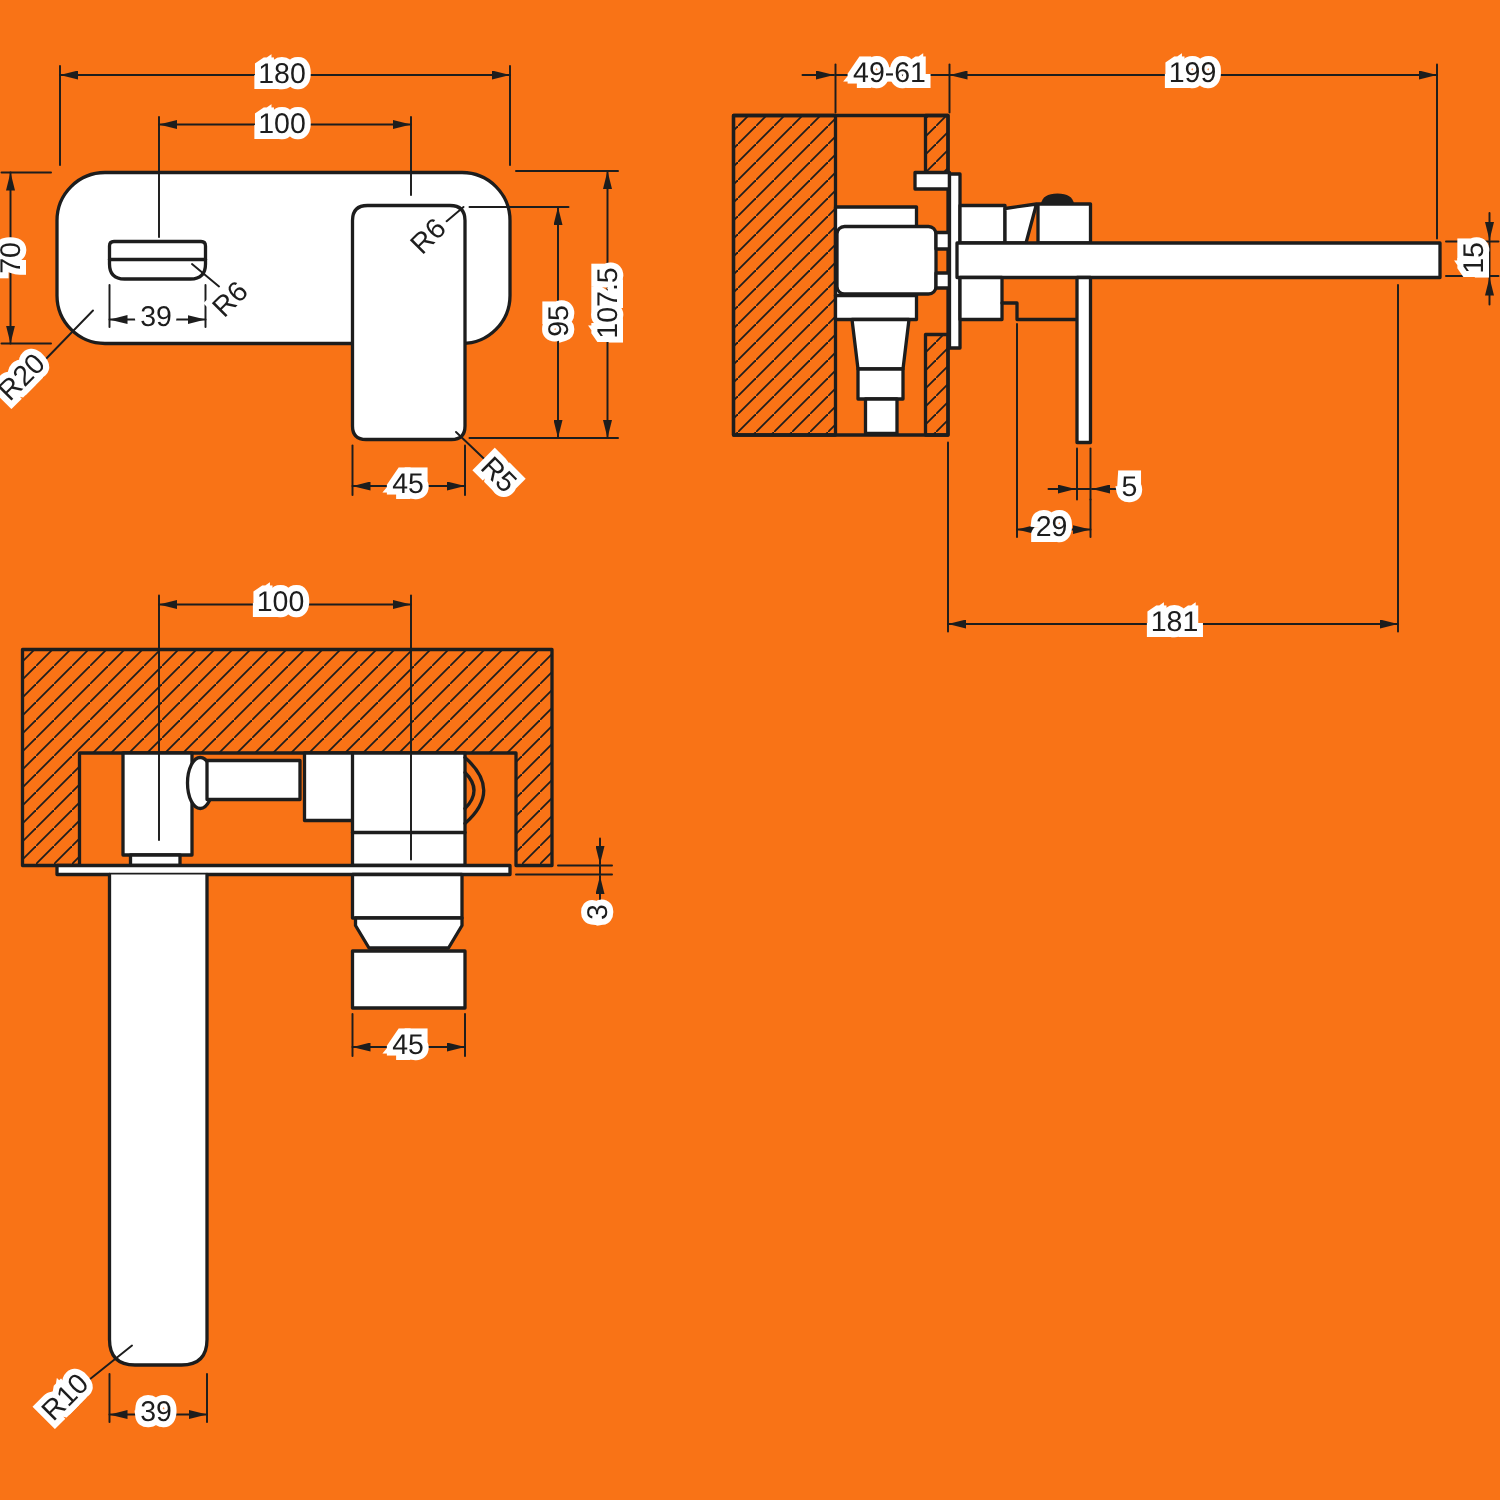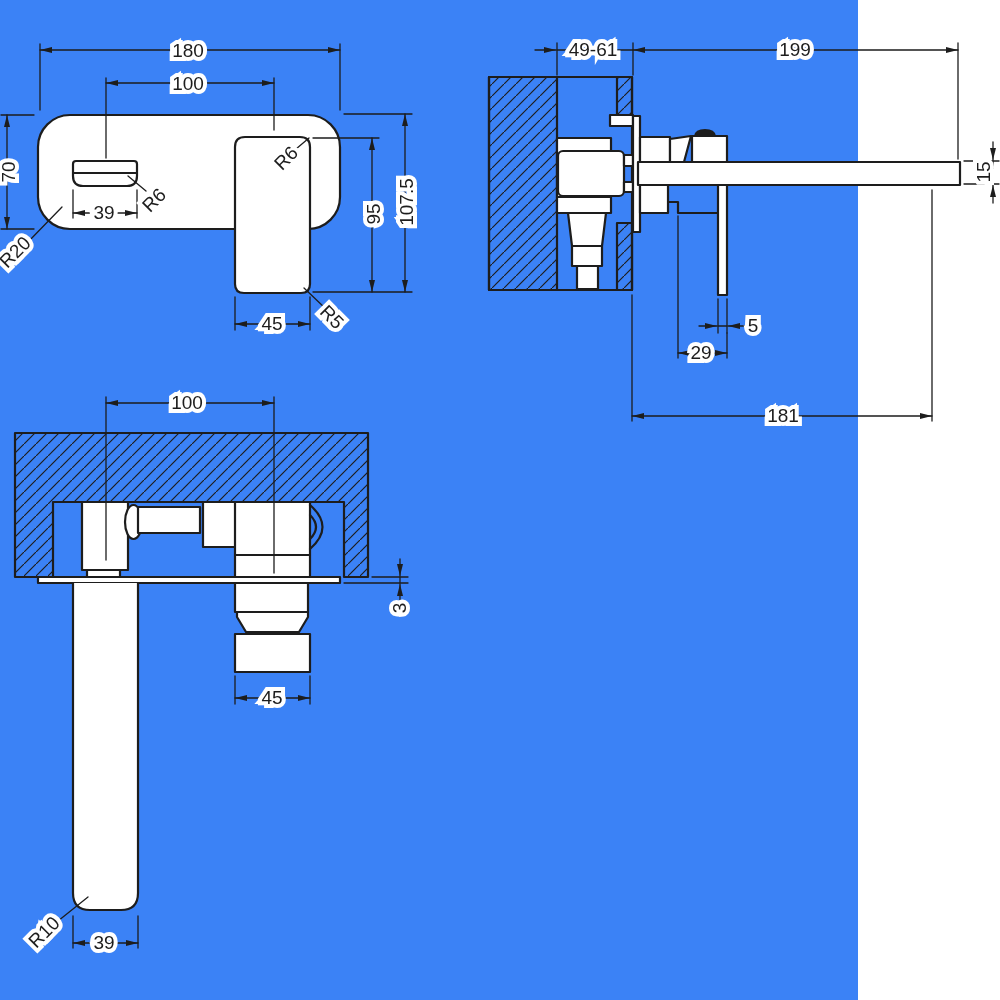--- a/index.html
+++ b/index.html
@@ -1,16 +1,16 @@
 <!DOCTYPE html>
 <html><head>
 <meta charset="utf-8">
 <style>
   html, body { margin: 0; padding: 0; background: #ffffff; }
-  .stage { width: 858px; height: 1000px; position: relative; background: #3b82f6;
+  .stage { width: 1000px; height: 1000px; position: relative; background: #f97316;
            font-family: "Liberation Sans", sans-serif; }
   svg { display: block; }
   .part  { stroke: #1d1d1d; stroke-width: 2.2; fill: none; stroke-linejoin: round; stroke-linecap: round; }
   .partw { stroke: #1d1d1d; stroke-width: 2.2; fill: #ffffff; stroke-linejoin: round; stroke-linecap: round; }
   .hatchfill { fill: url(#hatch); stroke: #1d1d1d; stroke-width: 2.2; stroke-linejoin: round; }
   .thin { stroke: #1d1d1d; stroke-width: 1.3; fill: none; stroke-linecap: round; }
   .dimtxt { font-family: "Liberation Sans", sans-serif; font-size: 19px; fill: #1d1d1d;
             text-anchor: middle; dominant-baseline: central;
             stroke: #ffffff; stroke-width: 8px; paint-order: stroke; }
 </style>

